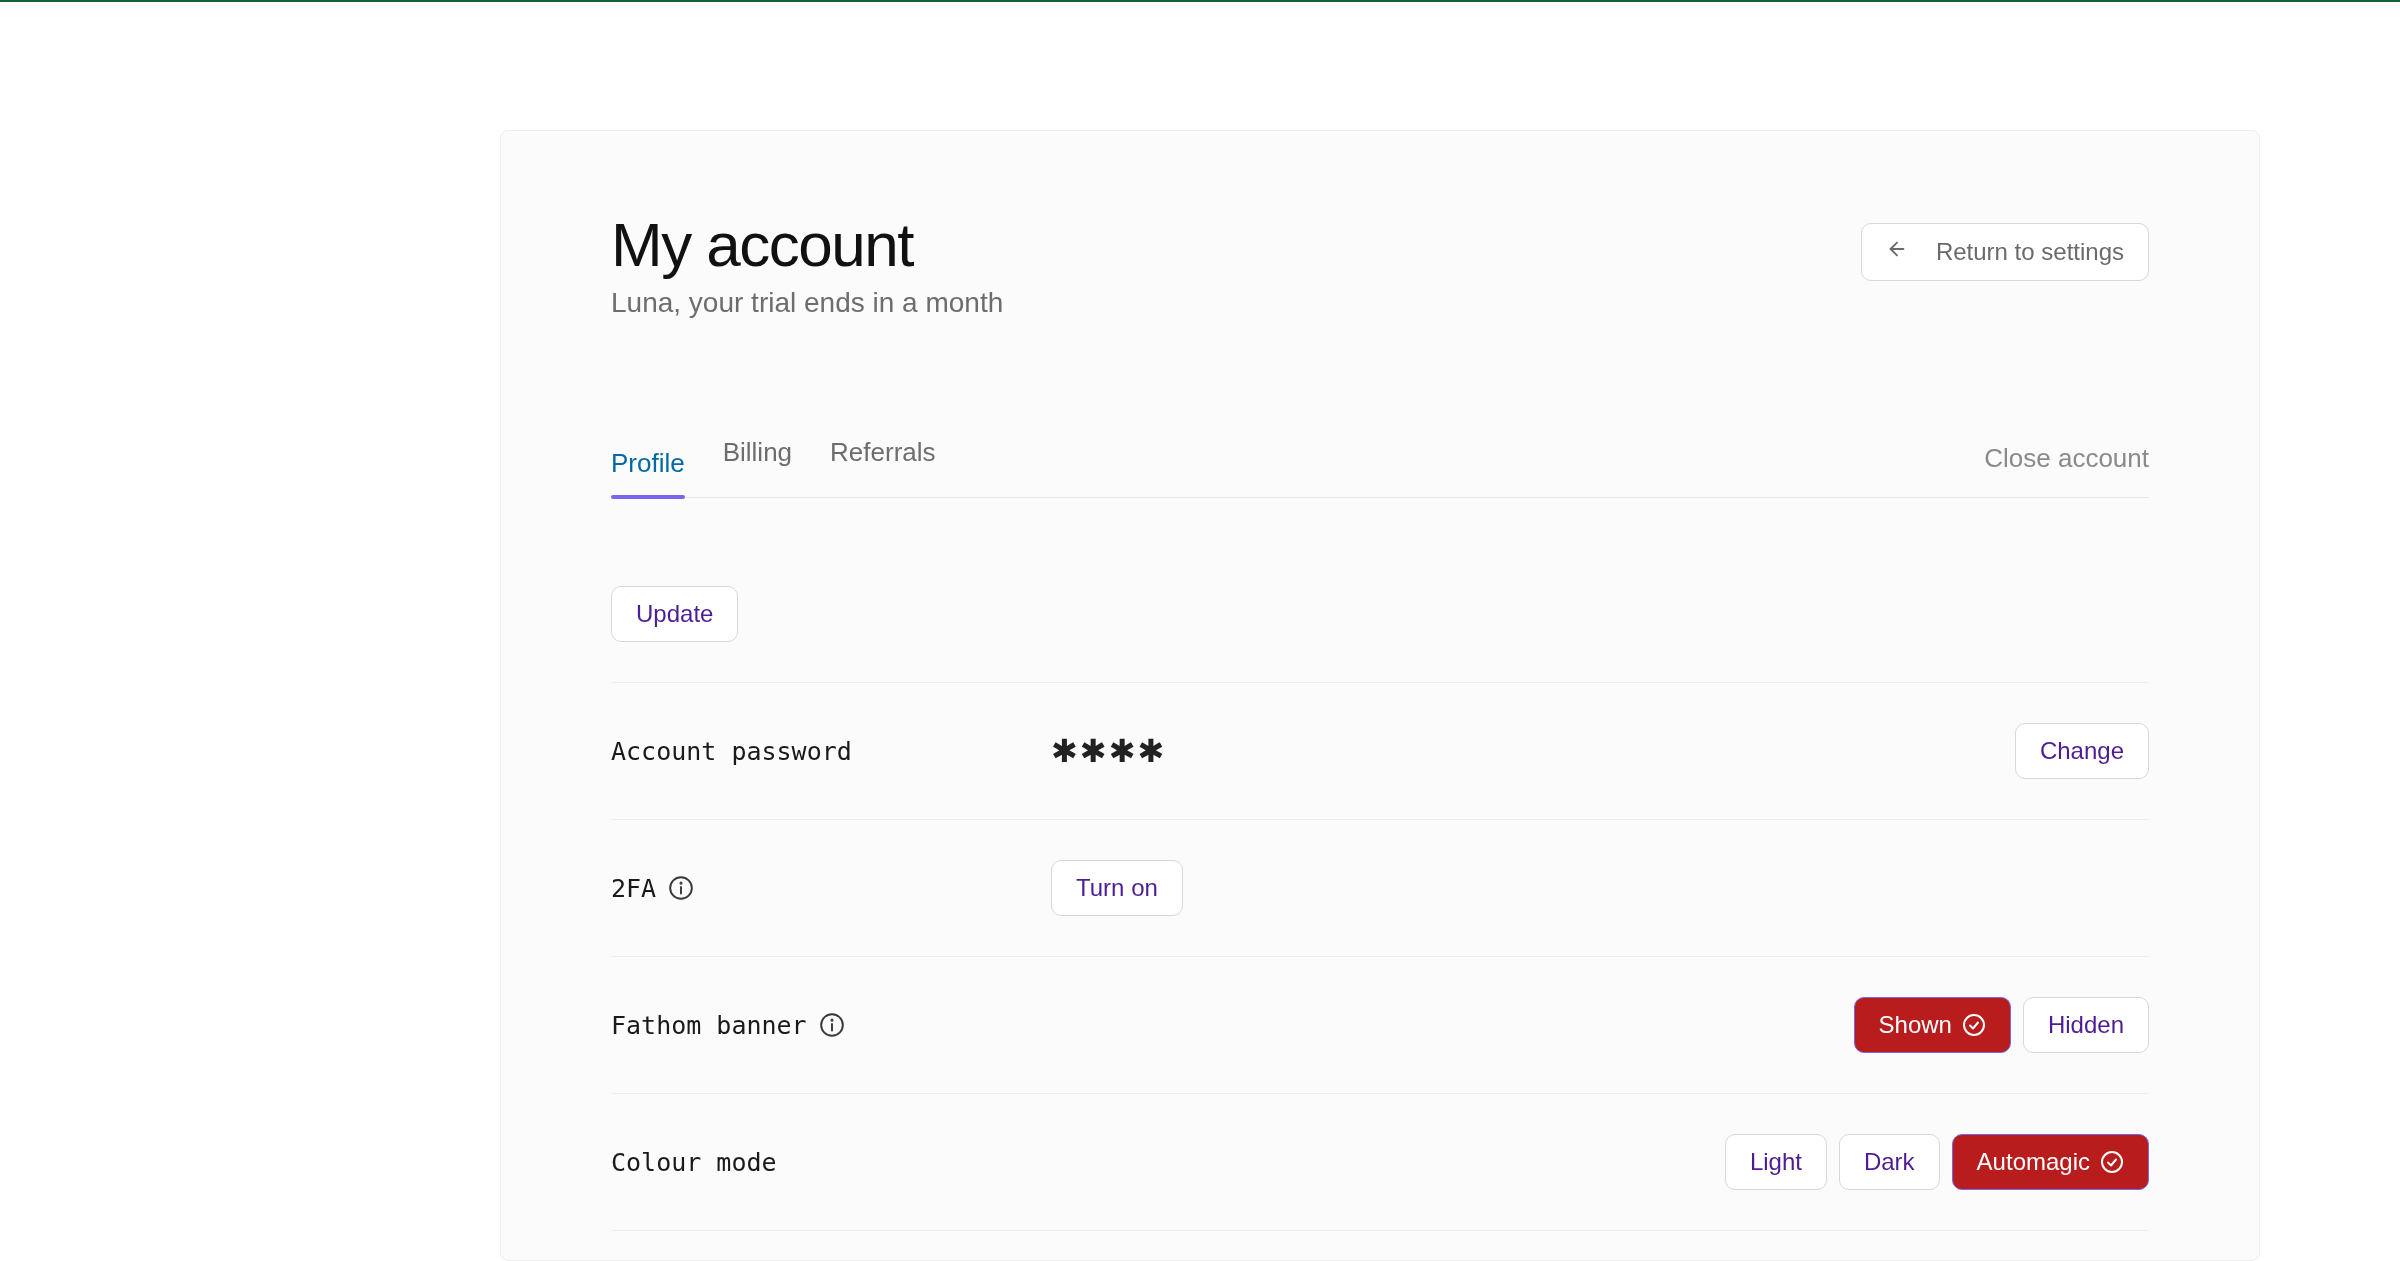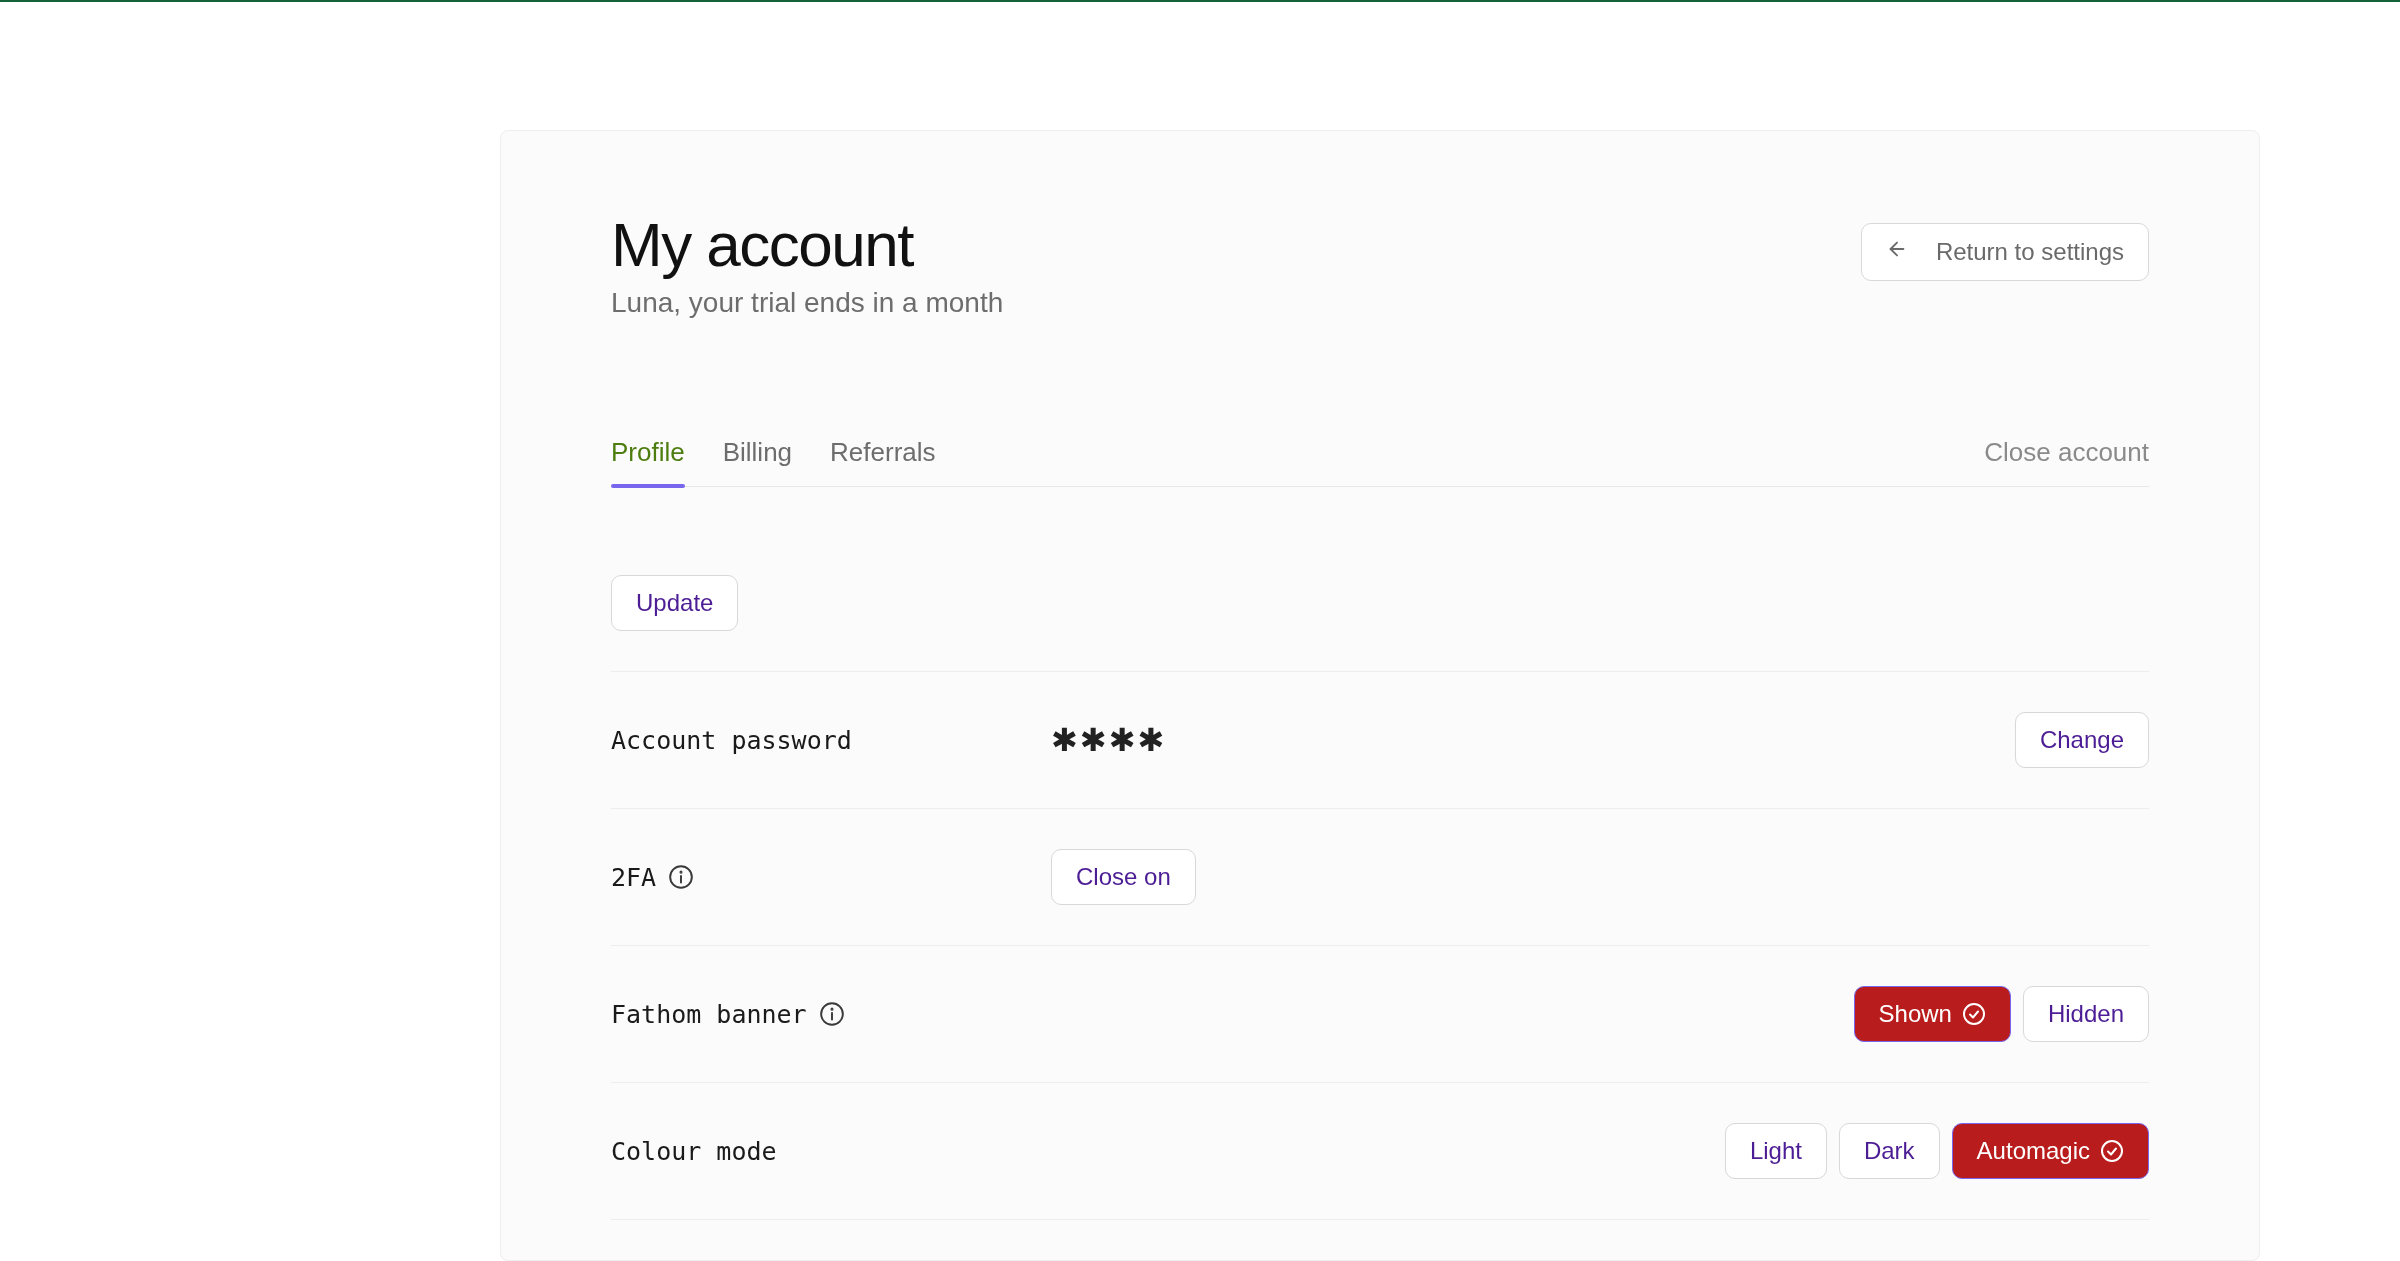--- a/index.html
+++ b/index.html
@@ -74,21 +74,22 @@
       gap: 38px;
     }
     .tab {
       font-size: 26px;
       color: #6d6d6d;
       padding-bottom: 18px;
       cursor: pointer;
       position: relative;
     }
     .tab.active {
-      color: #4d7c0f;
+      color: #0369a1;
+      margin-top: 11px;
     }
     .tab.active::after {
       content: "";
       position: absolute;
       left: 0;
       right: 0;
       bottom: -1.5px;
       height: 4px;
       background: #7867ee;
       border-radius: 2px;
@@ -227,21 +228,21 @@
         <span>2FA</span>
         <span class="info-icon">
           <svg viewBox="0 0 24 24" stroke-width="1.8" stroke-linecap="round" stroke-linejoin="round">
             <circle cx="12" cy="12" r="10"></circle>
             <line x1="12" y1="11" x2="12" y2="17"></line>
             <circle cx="12" cy="7.5" r="0.5" fill="#3a3a3a" stroke="#3a3a3a"></circle>
           </svg>
         </span>
       </div>
       <div class="row-actions">
-        <button class="btn">Close on</button>
+        <button class="btn">Turn on</button>
       </div>
     </div>
 
     <div class="row">
       <div class="row-label">
         <span>Fathom banner</span>
         <span class="info-icon">
           <svg viewBox="0 0 24 24" stroke-width="1.8" stroke-linecap="round" stroke-linejoin="round">
             <circle cx="12" cy="12" r="10"></circle>
             <line x1="12" y1="11" x2="12" y2="17"></line>

